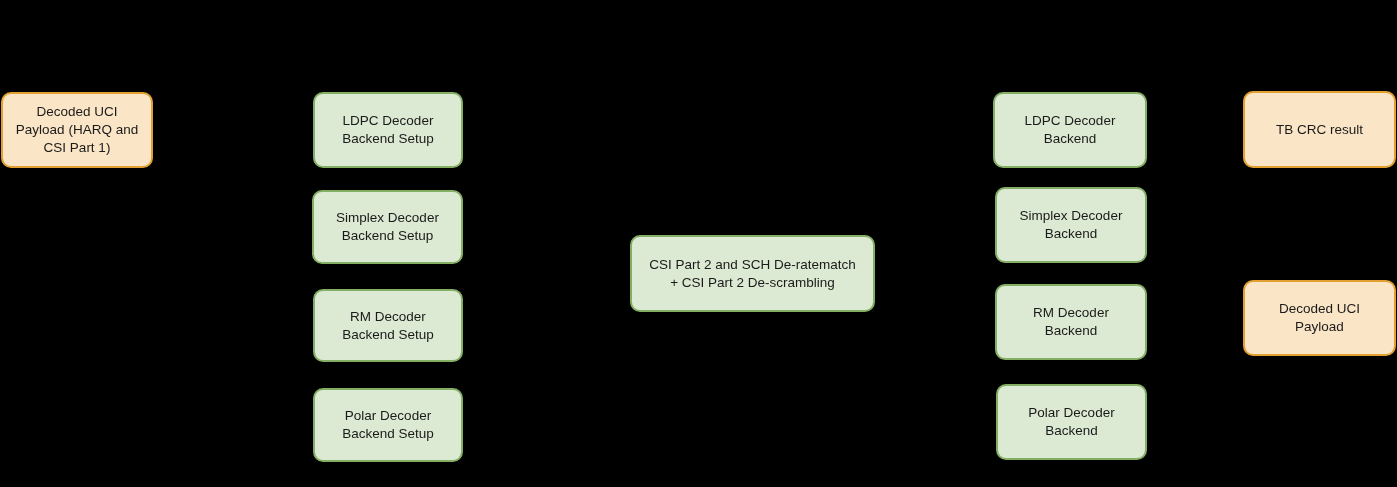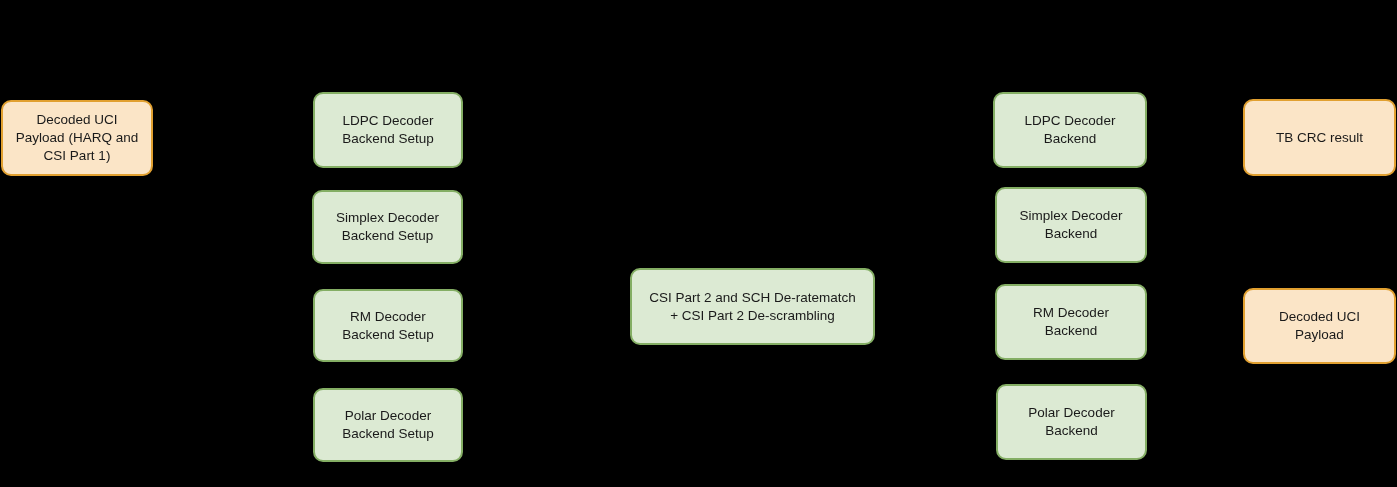--- a/index.html
+++ b/index.html
@@ -33,21 +33,20 @@
     padding: 2px 4px;
   }
   .node.process {
     background: #DCEAD3;
     border-color: #84AE64;
     align-items: center;
   }
   .node.io {
     background: #FBE5C7;
     border-color: #E1A030;
-    margin-top: 8px;
   }
 </style>
 </head>
 <body>
 
 <div class="canvas">
 
   <div class="node io" style="left:1px; top:92px; width:152px; height:76px;">
     <span class="label">Decoded UCI
 Payload (HARQ and
@@ -67,21 +66,21 @@
   <div class="node process" style="left:313px; top:289px; width:150px; height:73px;">
     <span class="label">RM Decoder
 Backend Setup</span>
   </div>
 
   <div class="node process" style="left:313px; top:388px; width:150px; height:74px;">
     <span class="label">Polar Decoder
 Backend Setup</span>
   </div>
 
-  <div class="node process" style="left:630px; top:235px; width:245px; height:77px;margin-top:33px;">
+  <div class="node process" style="left:630px; top:235px; width:245px; height:77px;">
     <span class="label">CSI Part 2 and SCH De-ratematch
 + CSI Part 2 De-scrambling</span>
   </div>
 
   <div class="node process" style="left:993px; top:92px; width:154px; height:76px;">
     <span class="label">LDPC Decoder
 Backend</span>
   </div>
 
   <div class="node process" style="left:995px; top:187px; width:152px; height:76px;">

